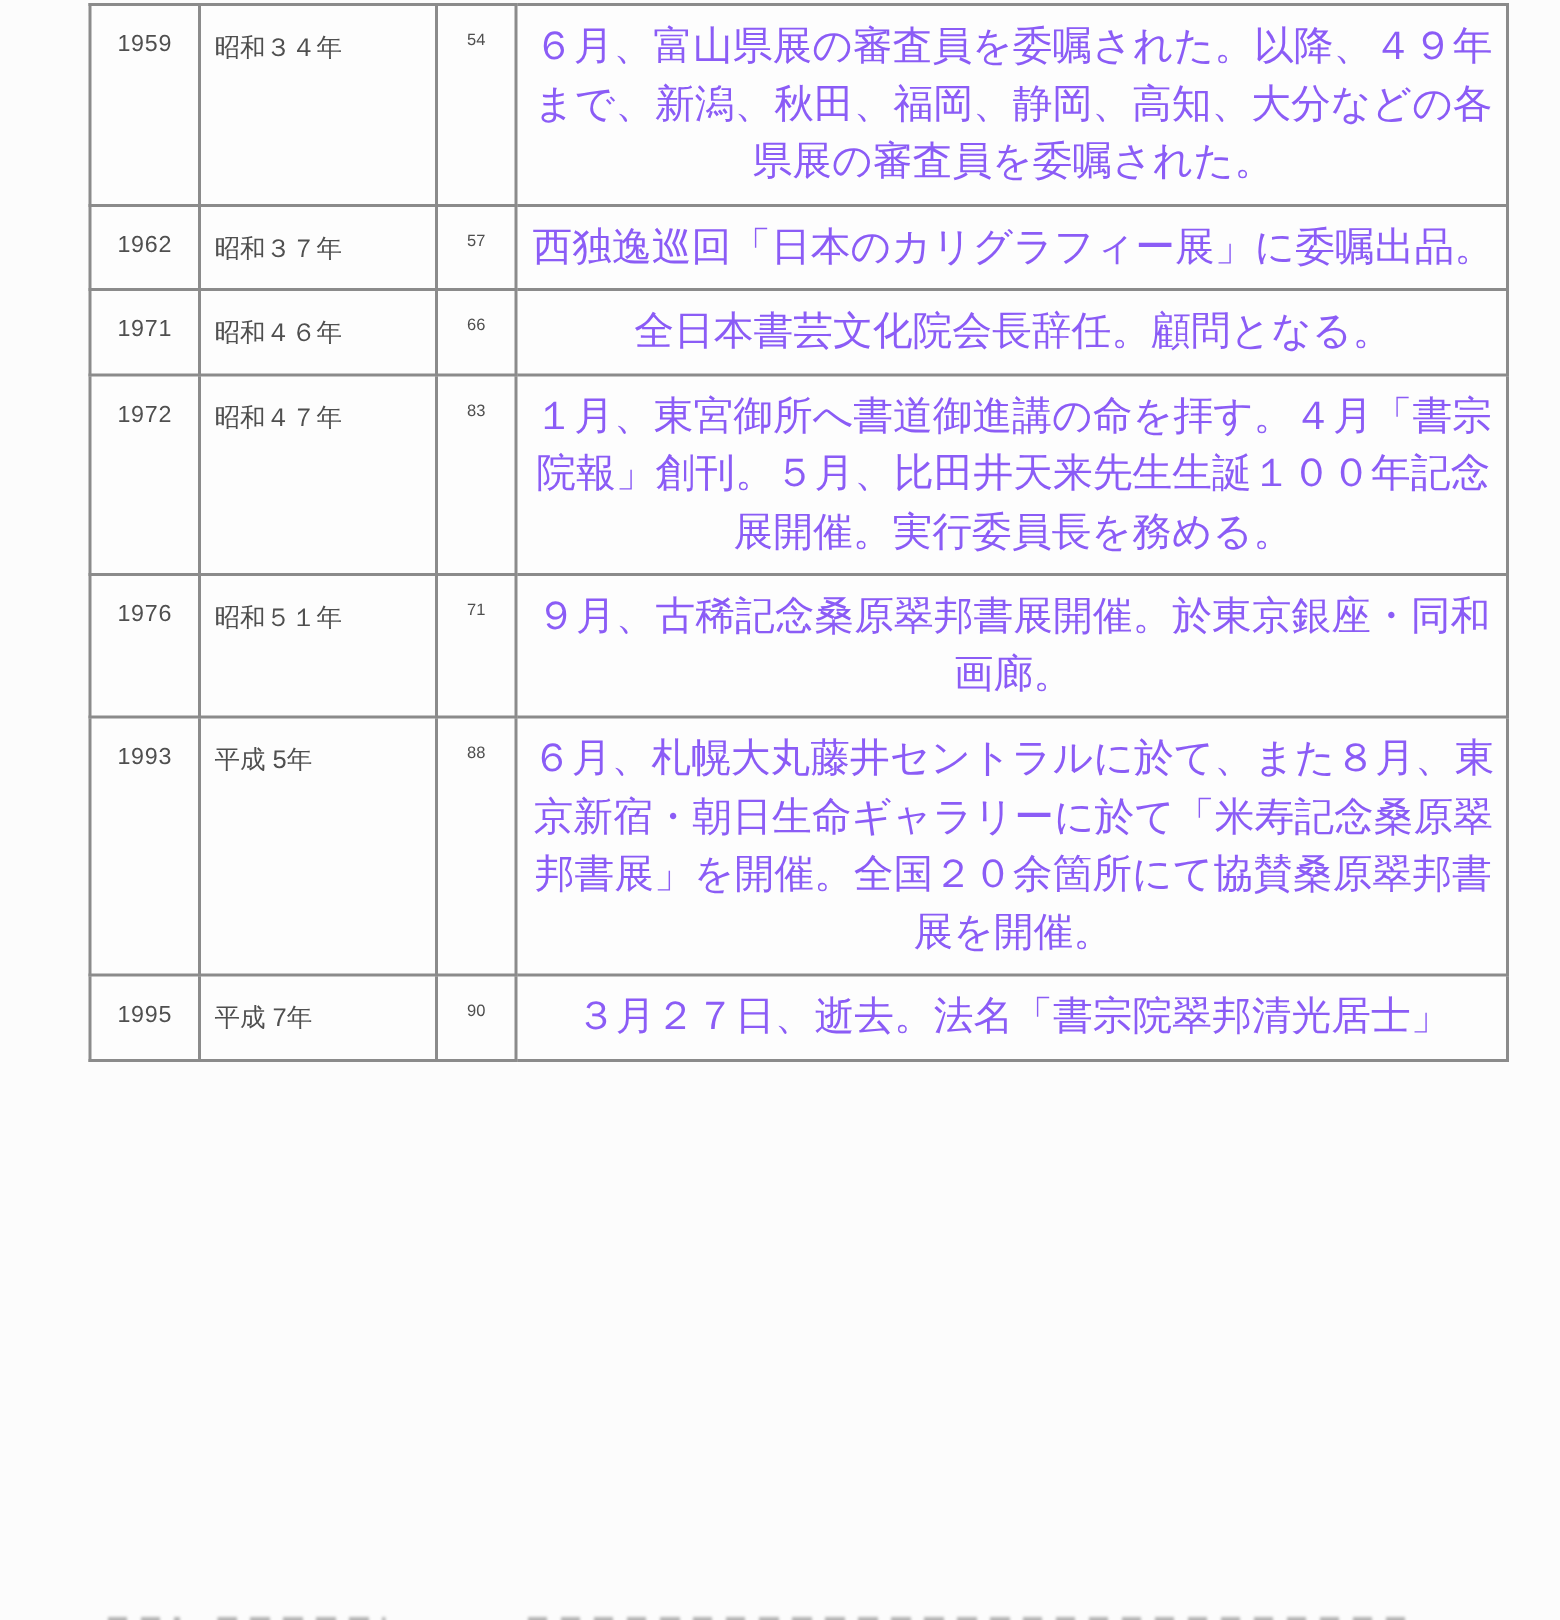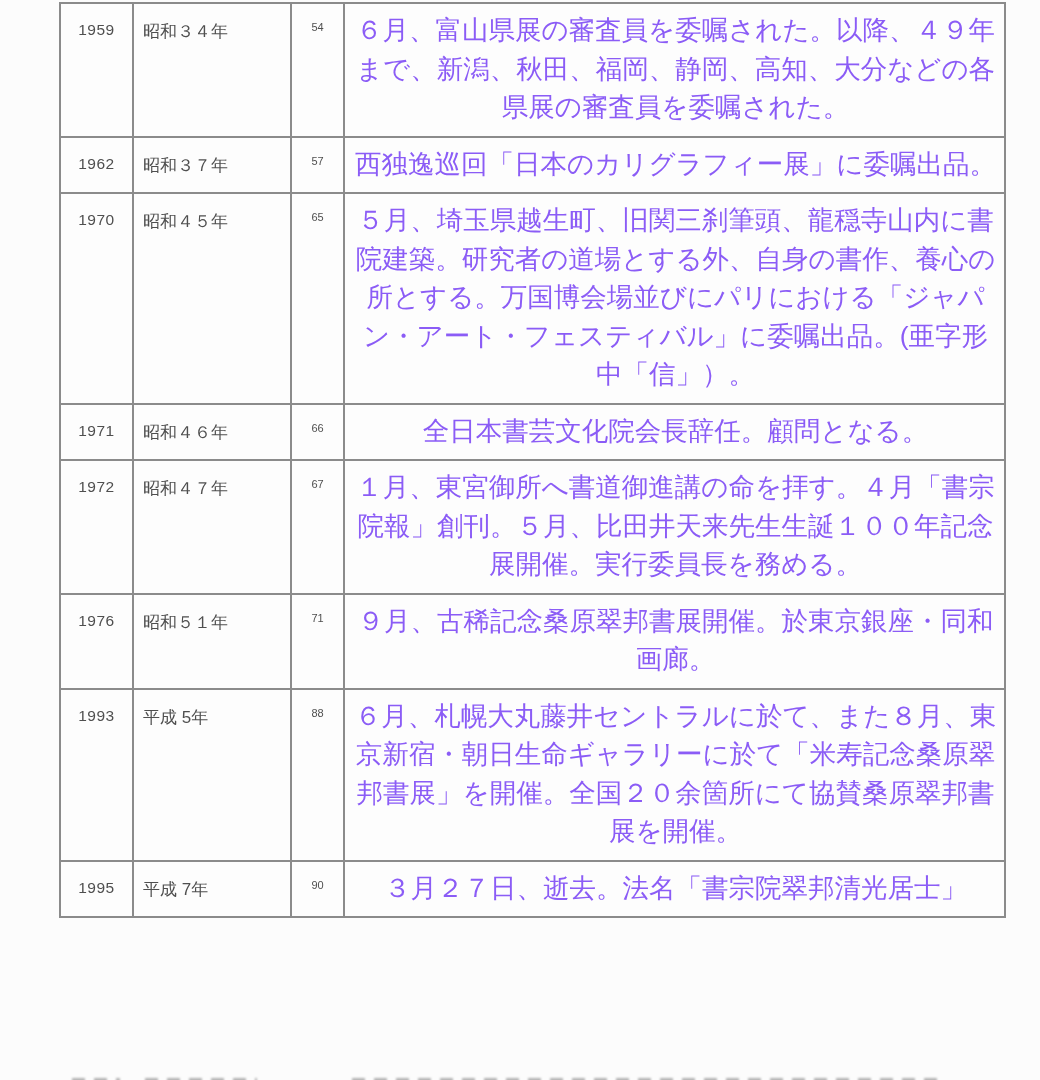--- a/index.html
+++ b/index.html
@@ -95,38 +95,32 @@
     <td class="c-events">６月、富山県展の審査員を委嘱された。以降、４９年まで、新潟、秋田、福岡、静岡、高知、大分などの各県展の審査員を委嘱された。</td>
   </tr>
 
   <tr>
     <td class="c-year">1962</td>
     <td class="c-era">昭和３７年</td>
     <td class="c-age">57</td>
     <td class="c-events">西独逸巡回「日本のカリグラフィー展」に委嘱出品。</td>
   </tr>
 
-  <tr>
-    <td class="c-year">1970</td>
-    <td class="c-era">昭和４５年</td>
-    <td class="c-age">65</td>
-    <td class="c-events">５月、埼玉県越生町、旧関三刹筆頭、龍穏寺山内に書院建築。研究者の道場とする外、自身の書作、養心の所とする。万国博会場並びにパリにおける「ジャパン・アート・フェスティバル」に委嘱出品。(亜字形中「信」）。</td>
-  </tr>
 
   <tr>
     <td class="c-year">1971</td>
     <td class="c-era">昭和４６年</td>
     <td class="c-age">66</td>
     <td class="c-events">全日本書芸文化院会長辞任。顧問となる。</td>
   </tr>
 
   <tr>
     <td class="c-year">1972</td>
     <td class="c-era">昭和４７年</td>
-    <td class="c-age">67</td>
+    <td class="c-age">83</td>
     <td class="c-events">１月、東宮御所へ書道御進講の命を拝す。４月「書宗院報」創刊。５月、比田井天来先生生誕１００年記念展開催。実行委員長を務める。</td>
   </tr>
 
   <tr>
     <td class="c-year">1976</td>
     <td class="c-era">昭和５１年</td>
     <td class="c-age">71</td>
     <td class="c-events">９月、古稀記念桑原翠邦書展開催。於東京銀座・同和画廊。</td>
   </tr>
 

